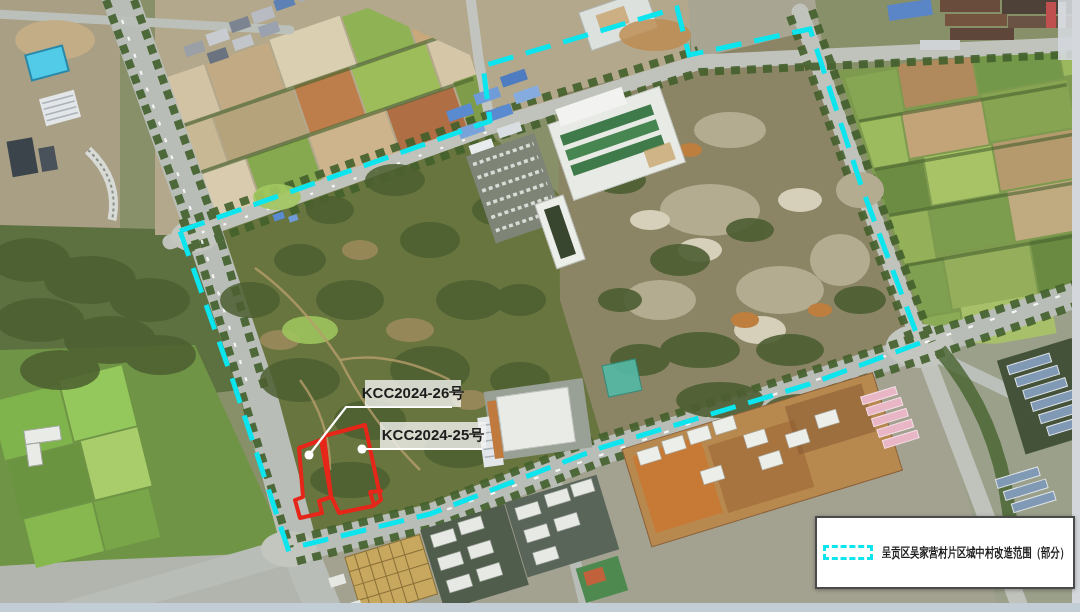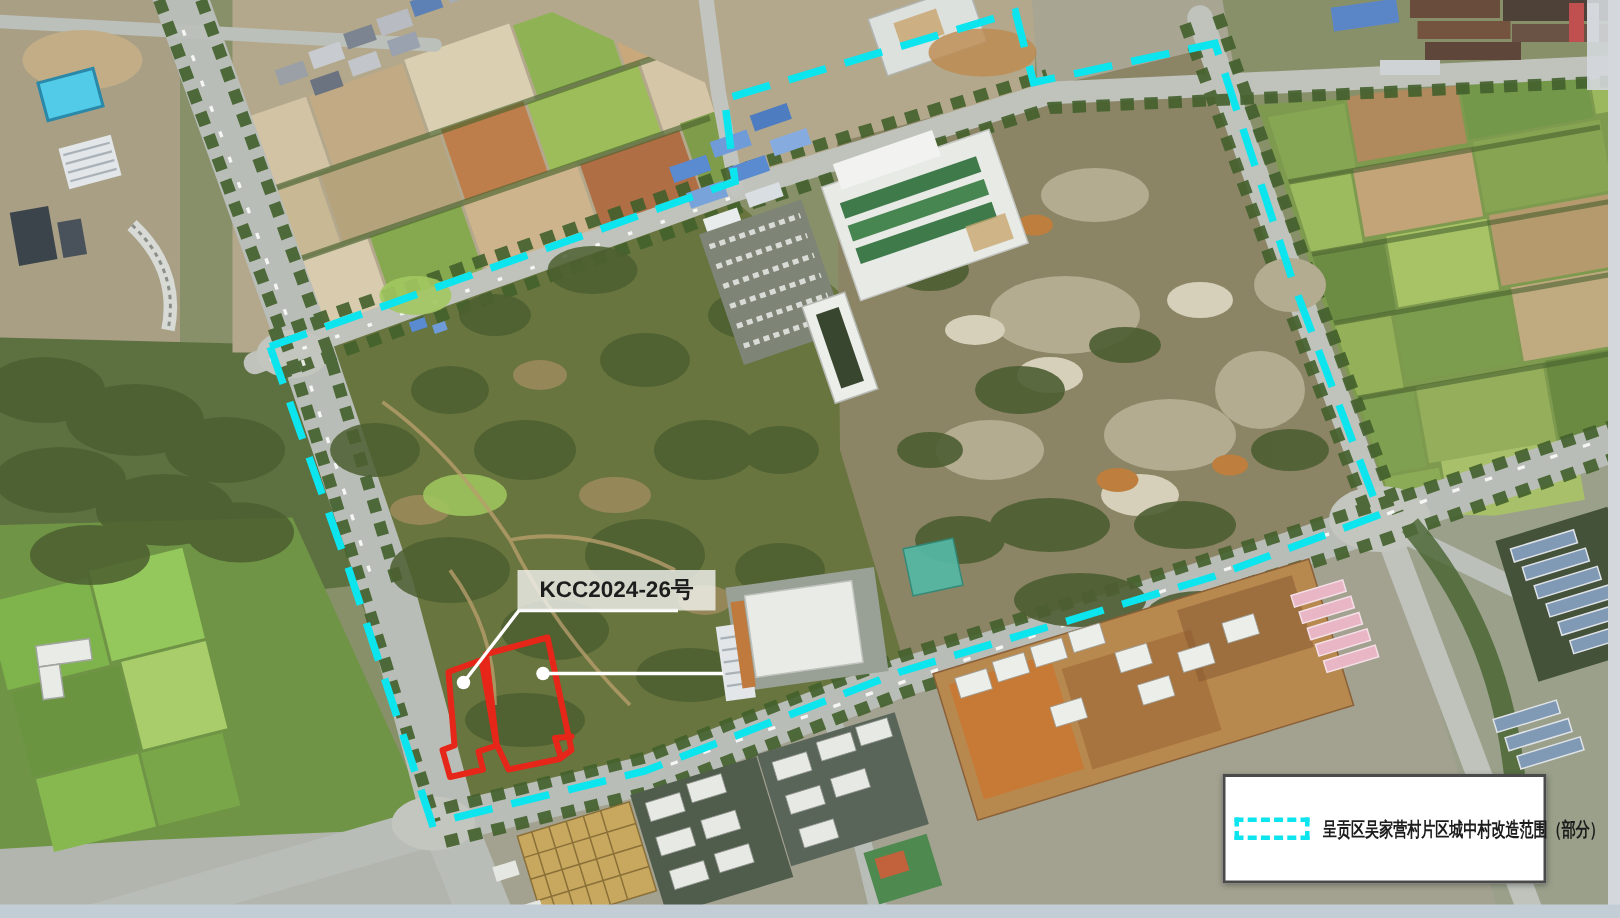--- a/index.html
+++ b/index.html
@@ -2,23 +2,23 @@
 <html><head>
 <meta charset="utf-8">
 <style>
   html,body{margin:0;padding:0;background:#1e2126;}
   .stage{position:relative;width:1080px;height:612px;overflow:hidden;
          font-family:"Liberation Sans","DejaVu Sans",sans-serif;background:#88906a;}
   .stage svg{position:absolute;left:0;top:0;display:block;}
   .map-label{position:absolute;display:flex;align-items:center;justify-content:center;
              background:rgba(243,243,240,0.80);color:#1d1d1d;font-weight:bold;
              font-size:15px;letter-spacing:0px;white-space:nowrap;}
-  .label-26{left:345px;top:380px;width:132px;height:27px;}
+  .label-26{left:365px;top:380px;width:96px;height:27px;}
   .label-25{left:380px;top:422px;width:106px;height:26px;}
-  .legend{position:absolute;left:815px;top:516px;width:216px;height:73px;background:#ffffff;
+  .legend{position:absolute;left:815px;top:516px;width:260px;height:73px;background:#ffffff;
           border:2px solid #4a4a4a;box-sizing:border-box;box-shadow:0 1px 4px rgba(0,0,0,.35);
           display:flex;flex-direction:column;justify-content:center;gap:7px;padding:4px 6px;}
   .legend-row{display:flex;align-items:center;gap:9px;height:22px;}
   .swatch{width:50px;height:15px;box-sizing:border-box;flex:0 0 auto;background:#fff;}
   .swatch-cyan{border:3px dashed #0ce4ee;}
   .swatch-red{border:3px solid #e62619;}
   .legend-text{font-weight:bold;font-size:13px;color:#1c1c1c;white-space:nowrap;
                transform:scaleX(0.72);transform-origin:left center;}
 </style>
 </head>
@@ -412,20 +412,21 @@
 
   <g>
     <path d="M309,455 L346,407 L452,407" fill="none" stroke="#ffffff" stroke-width="2.2"></path>
     <path d="M362,449 L482,449" fill="none" stroke="#ffffff" stroke-width="2.2"></path>
     <circle cx="309" cy="455" r="4.5" fill="#ffffff"></circle>
     <circle cx="362" cy="449" r="4.5" fill="#ffffff"></circle>
   </g>
 </svg>
 
 <div class="map-label label-26">KCC2024-26号</div>
+<div class="map-label label-25">KCC2024-25号</div>
 
 <div class="legend">
   <div class="legend-row">
     <div class="swatch swatch-cyan"></div>
     <div class="legend-text">呈贡区吴家营村片区城中村改造范围（部分）</div>
   </div>
 </div>
 
 </div>
 

